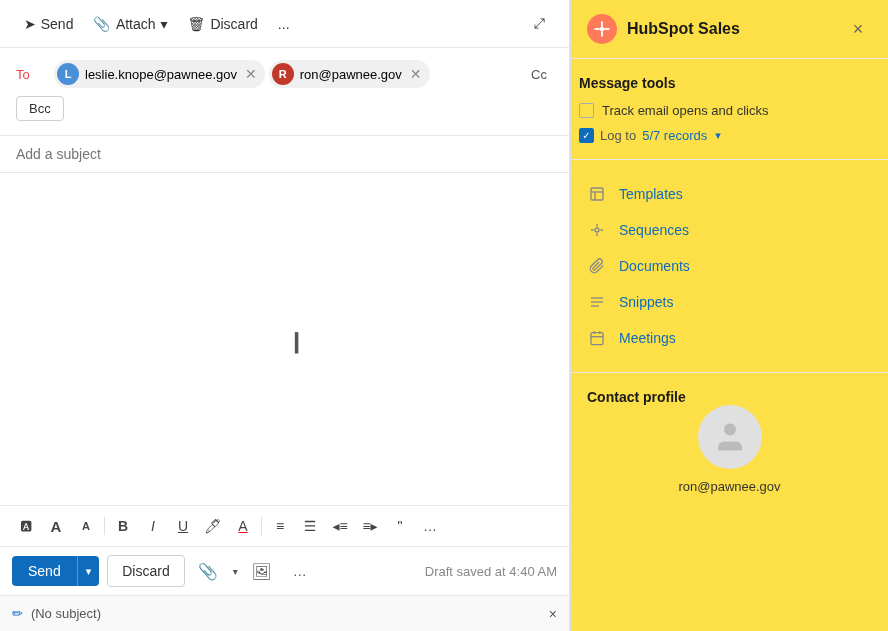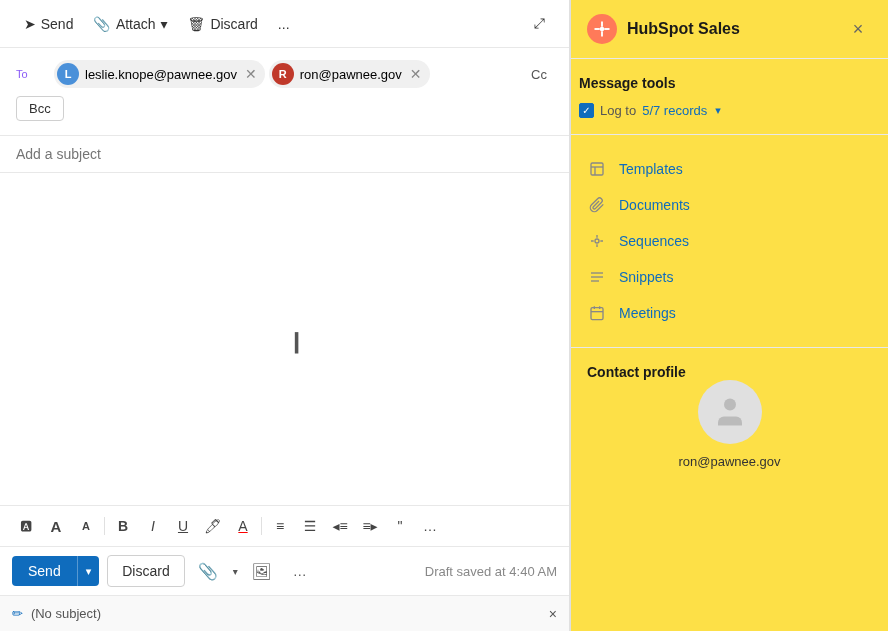--- a/index.html
+++ b/index.html
@@ -49,22 +49,22 @@
       border-bottom: 1px solid #e8e8e8;
       padding: 8px 16px;
     }
     .recipient-row {
       display: flex;
       align-items: center;
       min-height: 36px;
       gap: 8px;
     }
     .recipient-label {
-      color: #8b5cf6;
-      font-size: 11px;
+      color: #ef4444;
+      font-size: 13px;
       width: 30px;
       flex-shrink: 0;
     }
     .recipient-chips {
       display: flex;
       align-items: center;
       flex-wrap: wrap;
       gap: 4px;
       flex: 1;
     }
@@ -599,20 +599,24 @@
         <line x1="2" y1="12" x2="9" y2="12" stroke="white" stroke-width="2.5"></line>
         <line x1="15" y1="12" x2="22" y2="12" stroke="white" stroke-width="2.5"></line>
       </svg>
     </div>
     <span class="hs-title">HubSpot Sales</span>
     <button class="hs-close-btn">×</button>
   </div>
 
   <div class="hs-section">
     <div class="hs-section-title">Message tools</div>
+    <div class="hs-checkbox-row">
+      <div class="hs-checkbox"></div>
+      <span class="hs-checkbox-label">Track email opens and clicks</span>
+    </div>
     <div class="hs-log-row">
       <div class="hs-checkbox checked">✓</div>
       <span class="hs-log-label">Log to</span>
       <span class="hs-log-link">5/7 records</span>
       <span class="hs-log-dropdown">▾</span>
     </div>
   </div>
 
   <div class="hs-tools-section">
     <div class="hs-tool-item">
@@ -621,33 +625,33 @@
           <rect x="3" y="3" width="18" height="18" rx="2"></rect>
           <line x1="3" y1="9" x2="21" y2="9"></line>
           <line x1="9" y1="9" x2="9" y2="21"></line>
         </svg>
       </div>
       <span class="hs-tool-label">Templates</span>
     </div>
     <div class="hs-tool-item">
       <div class="hs-tool-icon">
         <svg width="16" height="16" viewBox="0 0 24 24" fill="none" stroke="#888" stroke-width="2">
-          <path d="M21.44 11.05l-9.19 9.19a6 6 0 01-8.49-8.49l9.19-9.19a4 4 0 015.66 5.66l-9.2 9.19a2 2 0 01-2.83-2.83l8.49-8.48"></path>
-        </svg>
-      </div>
-      <span class="hs-tool-label">Documents</span>
-    </div>
-    <div class="hs-tool-item">
-      <div class="hs-tool-icon">
-        <svg width="16" height="16" viewBox="0 0 24 24" fill="none" stroke="#888" stroke-width="2">
           <circle cx="12" cy="12" r="3"></circle>
           <path d="M12 3v4M12 17v4M3 12h4M17 12h4"></path>
         </svg>
       </div>
       <span class="hs-tool-label">Sequences</span>
+    </div>
+    <div class="hs-tool-item">
+      <div class="hs-tool-icon">
+        <svg width="16" height="16" viewBox="0 0 24 24" fill="none" stroke="#888" stroke-width="2">
+          <path d="M21.44 11.05l-9.19 9.19a6 6 0 01-8.49-8.49l9.19-9.19a4 4 0 015.66 5.66l-9.2 9.19a2 2 0 01-2.83-2.83l8.49-8.48"></path>
+        </svg>
+      </div>
+      <span class="hs-tool-label">Documents</span>
     </div>
     <div class="hs-tool-item">
       <div class="hs-tool-icon">
         <svg width="16" height="16" viewBox="0 0 24 24" fill="none" stroke="#888" stroke-width="2">
           <line x1="3" y1="6" x2="21" y2="6"></line>
           <line x1="3" y1="12" x2="21" y2="12"></line>
           <line x1="3" y1="18" x2="15" y2="18"></line>
         </svg>
       </div>
       <span class="hs-tool-label">Snippets</span>

